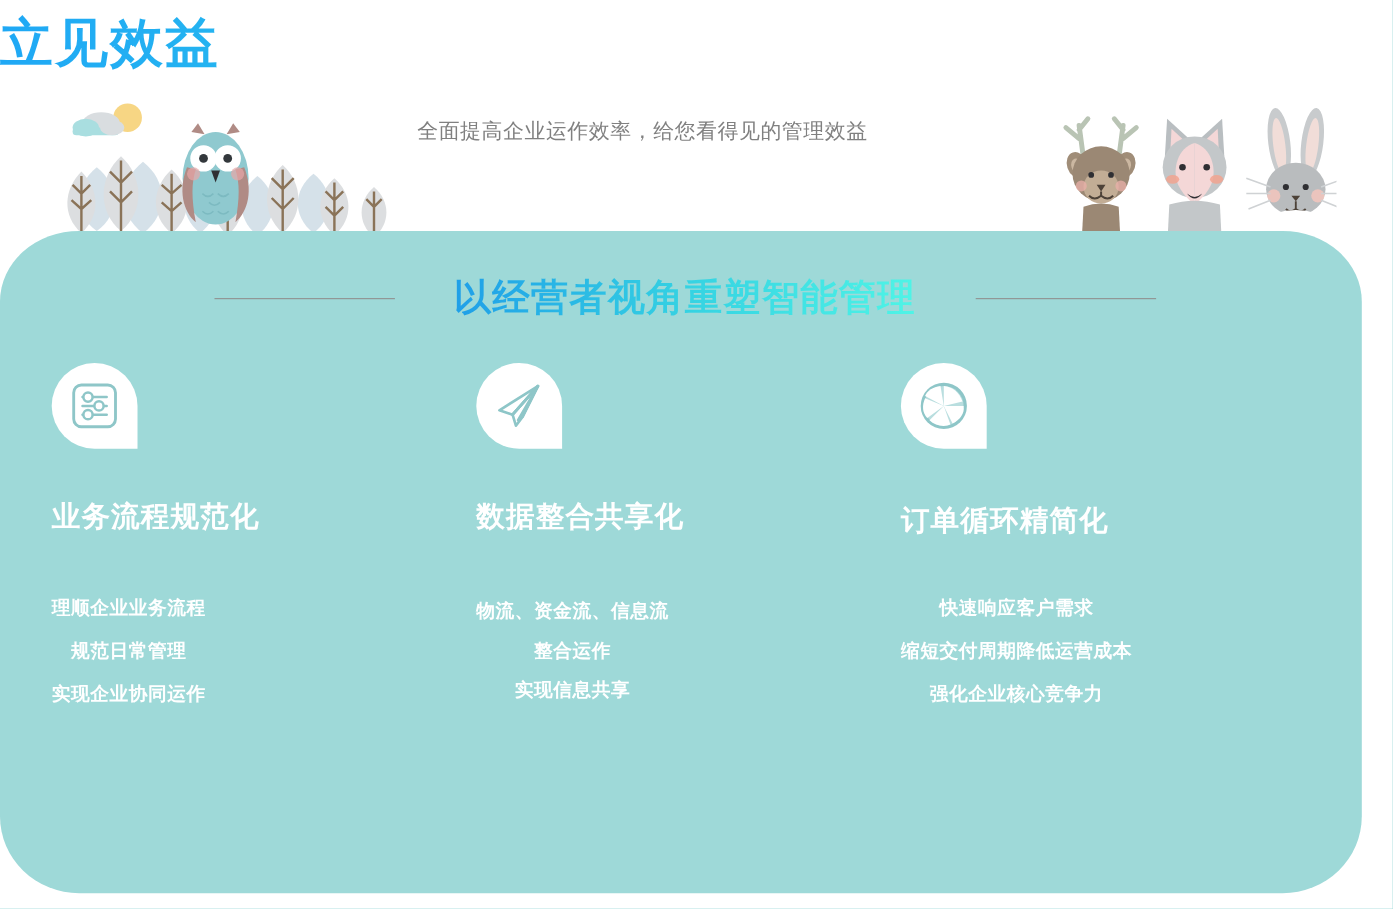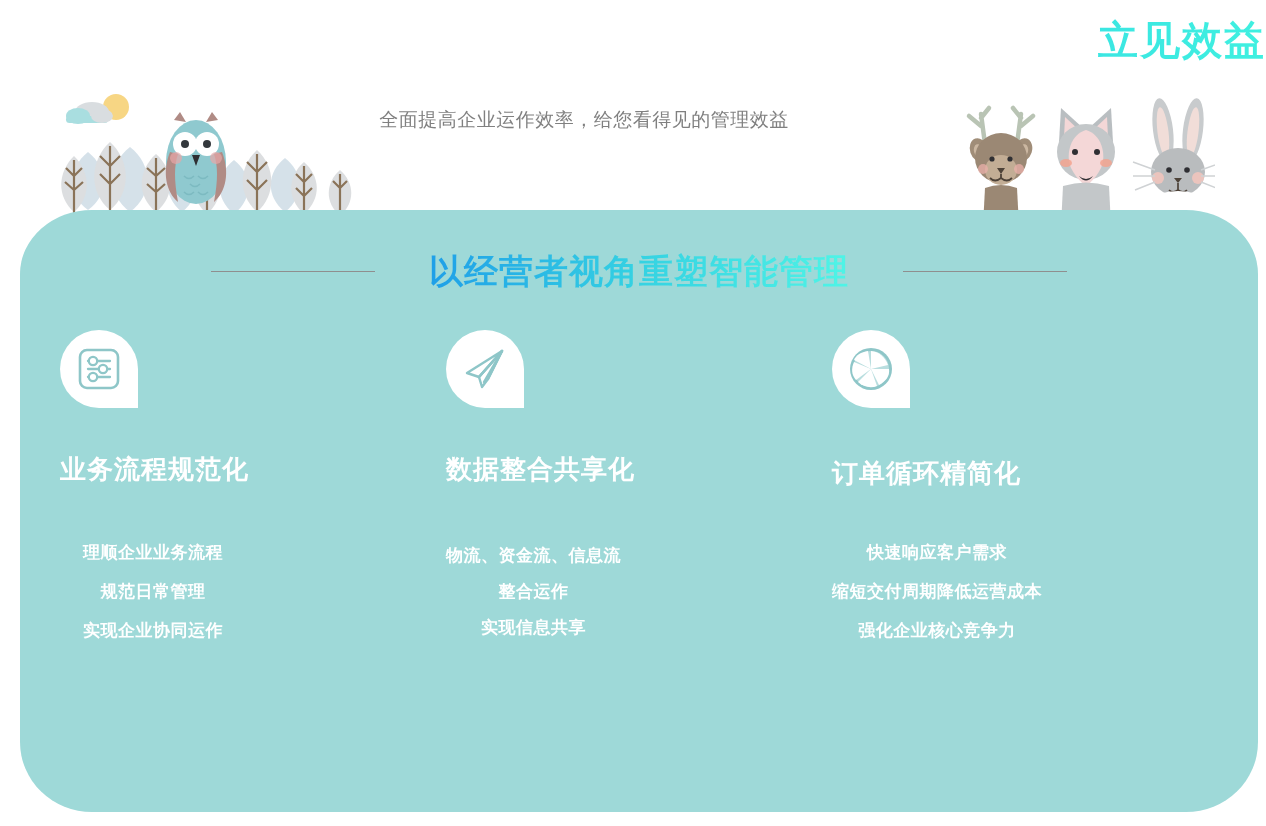--- a/index.html
+++ b/index.html
@@ -7,44 +7,45 @@
   body {
     background:#ffffff;
     font-family:"Liberation Sans","DejaVu Sans",sans-serif;
     position:relative;
     overflow:hidden;
   }
 
   
   .hero-title{
     position:absolute; top:10px; left:0; width:1266px;
-    text-align:right;
-    font-size:40px; font-weight:bold; letter-spacing:2px;
+    text-align:left;
+    font-size:48px; font-weight:bold; letter-spacing:2px;
     background:linear-gradient(90deg,#1fa8f5 0%,#2ec8e8 45%,#3ff0e0 100%);
     -webkit-background-clip:text; background-clip:text;
     -webkit-text-fill-color:transparent; color:transparent;
     line-height:60px;
   }
   .hero-sub{
     position:absolute; top:105px; left:0; width:1168px;
     text-align:center;
     font-size:19px; color:#808080; letter-spacing:.5px;
     line-height:30px;
   }
 
   
   .decor-left{ position:absolute; left:52px; top:90px; width:300px; height:135px; }
   .decor-right{ position:absolute; left:945px; top:88px; width:270px; height:140px; }
 
   
   .panel{
     position:absolute;
-    left:20px; top:210px; width:1238px; height:602px;
+    left:0; top:210px; width:1238px; height:602px;
     background:#9ed9d8;
     border-radius:72px 72px 72px 72px / 64px 64px 70px 70px;
+    padding-left:7px;
   }
   .panel-inner{ position:relative; width:100%; height:100%; }
 
   
   .sec-head{
     position:absolute; top:38px; left:0; width:100%;
     display:flex; align-items:center; justify-content:center; gap:54px;
   }
   .sec-line{ width:164px; height:1px; background:#8f8f8f; }
   .sec-title{
@@ -82,21 +83,21 @@
   .col-line{
     color:#ffffff; font-size:17px; font-weight:bold; letter-spacing:.5px;
     white-space:nowrap; line-height:20px;
   }
 
   
   .col-1 .col-title{ margin-top:44px; }
   .col-2 .col-title{ }
   .col-3 .col-title{ margin-top:43px; }
   .col-4 .col-title{ margin-top:48px; }
-  .col-1 .col-lines{ margin-top:57px;margin-left:23px; }
+  .col-1 .col-lines{ margin-top:57px; }
   .col-2 .col-lines{ margin-top:60px;gap:16px; }
   .col-3 .col-lines{ margin-top:58px; }
   .col-4 .col-lines{ margin-top:53px; }
 </style>
 </head>
 <body>
 
 <div class="hero-title">立见效益</div>
 <div class="hero-sub">全面提高企业运作效率，给您看得见的管理效益</div>
 

